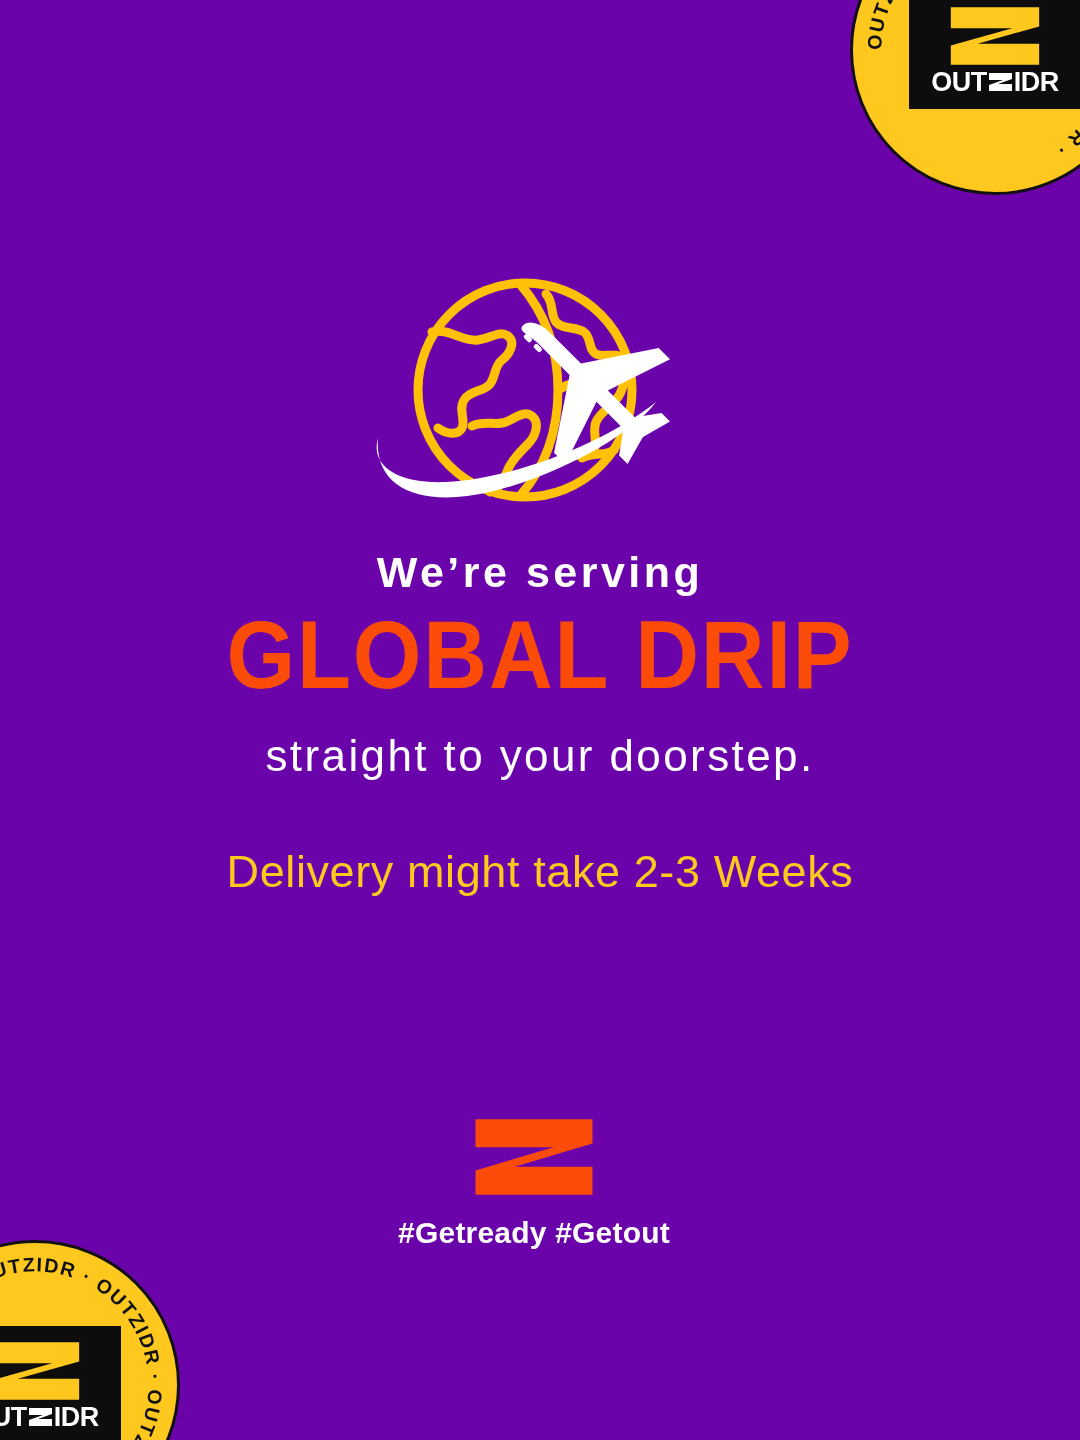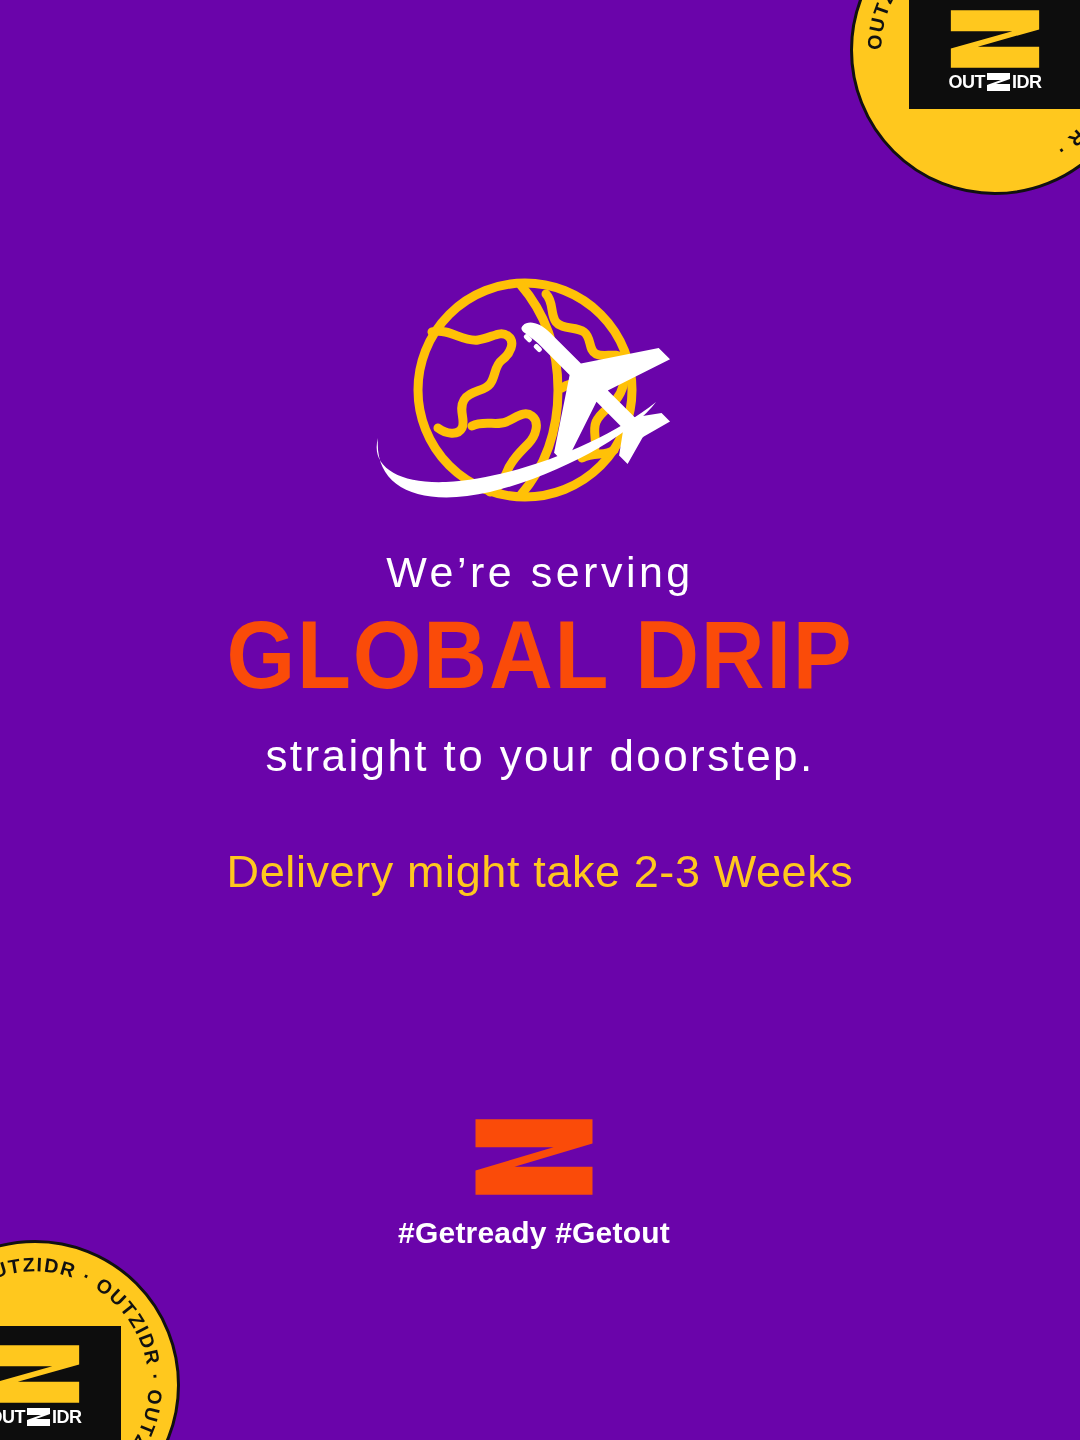--- a/index.html
+++ b/index.html
@@ -67,21 +67,21 @@
   }
   .badge-core .zmark {
     width: 96px;
     height: 62px;
   }
   .badge-core .wordmark {
     display: flex;
     align-items: center;
     justify-content: center;
     color: #ffffff;
-    font-size: 18px;
+    font-size: 27px;
     font-weight: 800;
     letter-spacing: -0.5px;
     line-height: 1;
   }
   .badge-core .wordmark .wz {
     display: inline-block;
     width: 25px;
     height: 20px;
     margin: 0 1px;
   }
@@ -100,21 +100,21 @@
   .copy {
     position: absolute;
     left: 0;
     right: 0;
     top: 548px;
     text-align: center;
   }
   .line-serving {
     color: #ffffff;
     font-size: 43px;
-    font-weight: 400;
+    font-weight: 700;
     letter-spacing: 3.5px;
     line-height: 1.15;
   }
   .line-headline {
     color: #FA4B09;
     font-size: 96px;
     font-weight: 900;
     letter-spacing: 2px;
     line-height: 1.08;
     margin-top: 6px;

